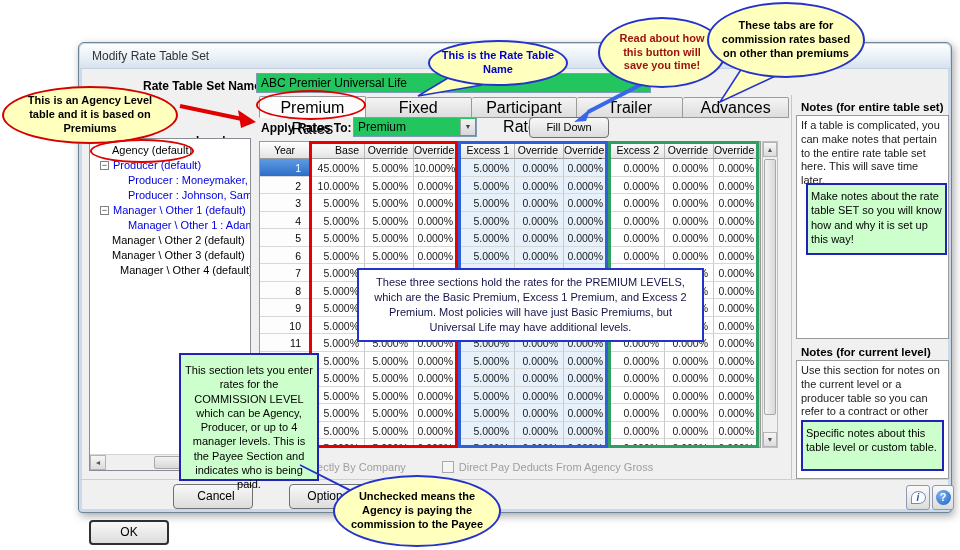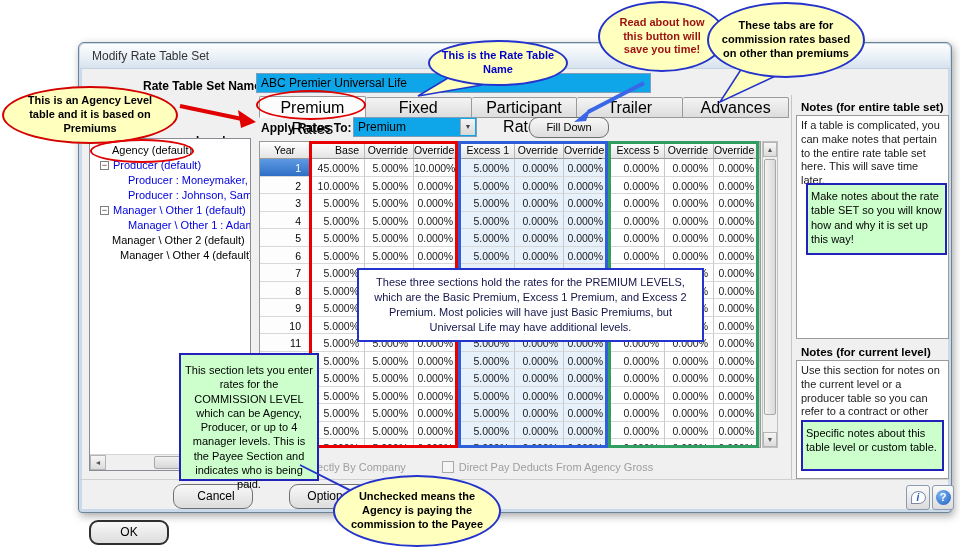--- a/index.html
+++ b/index.html
@@ -9,21 +9,21 @@
   
   .dialog { position:absolute; left:78px; top:42px; width:874px; height:471px;
     background:#f0f0f0; border:1px solid #6d8396; border-radius:6px 6px 4px 4px;
     box-shadow: inset 0 0 0 3px #cbdaeb, 2px 3px 8px rgba(0,0,0,.35); z-index:1; }
   .titlebar { position:absolute; left:1px; top:1px; right:1px; height:25px;
     background:linear-gradient(#fdfefe,#e9f0f7 55%,#d7e2ee); border-radius:5px 5px 0 0;
     border-bottom:1px solid #c3d2e2; }
   .titlebar .title { position:absolute; left:12px; top:5px; font-size:12px; color:#333; }
 
   .lbl { position:absolute; font-size:12px; font-weight:bold; color:#000; white-space:nowrap; }
-  .field { position:absolute; border:1px solid #7f9db9; background:#0ea5e9; font-size:12px; color:#000; padding:2px 4px; font-family:"Liberation Sans",sans-serif; }
+  .field { position:absolute; border:1px solid #7f9db9; background:#22c55e; font-size:12px; color:#000; padding:2px 4px; font-family:"Liberation Sans",sans-serif; }
 
   
   .listbox { position:absolute; left:10px; top:95px; width:162px; height:333px; background:#fff; border:1px solid #898c95; overflow:hidden; }
   .titem { height:14px; font-size:11px; white-space:nowrap; display:flex; align-items:center; margin-top:1px; }
   .titem.c-blue { color:#0000e0; }
   .titem.c-black { color:#000; }
   .exp { display:inline-flex; width:9px; height:9px; border:1px solid #808080; background:#fff; color:#333;
     font-size:9px; line-height:7px; justify-content:center; margin-right:4px; flex:none; }
   .hscroll { position:absolute; left:0; right:0; bottom:0; height:16px; background:#f0f0f0; border-top:1px solid #d5d5d5; display:flex; }
   .sbtn { width:16px; height:15px; background:linear-gradient(#f6f6f6,#dcdcdc); border:1px solid #b4b4b4; font-size:7px; color:#555; display:flex; align-items:center; justify-content:center; flex:none; }
@@ -56,21 +56,21 @@
   .vscroll .sbtn { width:14px; }
   .vscroll .up { position:absolute; top:0; left:0; }
   .vscroll .dn { position:absolute; bottom:0; left:0; }
 
   
   .cbrow { position:absolute; left:182px; top:418px; display:flex; gap:36px; }
   .cb { display:flex; align-items:center; font-size:11px; color:#9e9e9e; }
   .cbbox { width:12px; height:12px; border:1px solid #a9a9a9; background:#f5f5f5; margin-right:5px; font-size:10px; line-height:11px; text-align:center; color:#7f7f7f; flex:none; }
 
   
-  .btn { position:absolute; height:25px; background:linear-gradient(#f8f8f8,#dddddd); border:1px solid #707070; border-radius:9px; font-size:12px; color:#000; text-align:center; line-height:23px; }
+  .btn { position:absolute; height:25px; background:linear-gradient(#f8f8f8,#dddddd); border:1px solid #707070; border-radius:4px; font-size:12px; color:#000; text-align:center; line-height:23px; }
   .btn.default { border:2px solid #2f2f2f; line-height:21px; }
   .strip-line { position:absolute; left:1px; right:1px; top:436px; border-top:1px solid #cfcfcf; }
 
   .iconbtn { position:absolute; top:442px; width:24px; height:25px; background:linear-gradient(#fafafa,#dcdcdc); border:1px solid #8c9cb0; border-radius:3px; display:flex; align-items:center; justify-content:center; }
   .info-balloon { width:15px; height:13px; background:#fff; border:1px solid #7a8aa8; border-radius:50% 50% 50% 0; color:#1a56c4; font-size:10px; font-weight:bold; font-style:italic; text-align:center; line-height:12px; }
   .help-circle { width:15px; height:15px; border-radius:50%; background:radial-gradient(circle at 35% 30%,#7db4f0,#1d5fc4); color:#fff; font-size:11px; font-weight:bold; text-align:center; line-height:15px; }
 
   
   .vdiv { position:absolute; left:712px; top:52px; height:384px; border-left:1px solid #c6c6c6; }
   .noteshead { position:absolute; font-size:11.5px; font-weight:bold; color:#000; white-space:nowrap; }
@@ -119,20 +119,23 @@
           <div class="titem c-blue" style="padding-left: 10px;">
             <span class="exp">−</span>
             <span>Manager \ Other 1 (default)</span>
           </div>
           <div class="titem c-blue" style="padding-left: 38px;">
             <span>Manager \ Other 1 : Adams</span>
           </div>
           <div class="titem c-black" style="padding-left: 22px;">
             <span>Manager \ Other 2 (default)</span>
           </div>
+          <div class="titem c-black" style="padding-left: 22px;">
+            <span>Manager \ Other 3 (default)</span>
+          </div>
           <div class="titem c-black" style="padding-left: 30px;">
             <span>Manager \ Other 4 (default)</span>
           </div>
         </div>
       <div class="hscroll">
         <div class="sbtn">◄</div>
         <div style="flex:1; position:relative;">
             <div class="hthumb"></div>
           </div>
         <div class="sbtn">►</div>
@@ -155,21 +158,21 @@
     <div class="btn" style="left:450px; top:74px; width:80px; height:21px; line-height:19px; font-size:11px;">Fill Down</div>
 
     <div id="grid">
         <div class="th first">Year</div>
         <div class="th">Base</div>
         <div class="th">Override 1</div>
         <div class="th">Override 2</div>
         <div class="th">Excess 1</div>
         <div class="th">Override 1</div>
         <div class="th">Override 2</div>
-        <div class="th">Excess 5</div>
+        <div class="th">Excess 2</div>
         <div class="th">Override 1</div>
         <div class="th">Override 2</div>
         <div class="yc sel">1</div>
         <div class="td g1">45.000%</div>
         <div class="td g1">5.000%</div>
         <div class="td g1">10.000%</div>
         <div class="td g2">5.000%</div>
         <div class="td g2">0.000%</div>
         <div class="td g2">0.000%</div>
         <div class="td g3">0.000%</div>
@@ -386,21 +389,21 @@
     <polygon points="742,68 720,102 784,72" fill="#ffffbe" stroke="#2433cc" stroke-width="1.5"></polygon>
     <polygon points="354,492 300,465 392,512" fill="#ffffbe" stroke="#2433cc" stroke-width="1.5"></polygon>
     <line x1="180" y1="106" x2="242" y2="119" stroke="#e00000" stroke-width="4"></line>
     <polygon points="256,122 238,110 241,128" fill="#e00000"></polygon>
     <line x1="644" y1="83" x2="588" y2="112" stroke="#3a66e8" stroke-width="4"></line>
     <polygon points="574,122 586,121 591,108" fill="#3a66e8"></polygon>
   </svg>
 
   <div class="bubble redborder" style="left:2px; top:86px; width:176px; height:58px;">This is an Agency Level table and it is based on Premiums</div>
   <div class="bubble" style="left:428px; top:40px; width:140px; height:46px; color:#0000cc;">This is the Rate Table Name</div>
-  <div class="bubble" style="left:598px; top:1px; width:128px; height:71px; color:#9c1010;">Read about how this button will save you time!</div>
+  <div class="bubble" style="left:598px; top:17px; width:128px; height:71px; color:#9c1010;">Read about how this button will save you time!</div>
   <div class="bubble" style="left:707px; top:2px; width:158px; height:76px;">These tabs are for commission rates based on other than premiums</div>
   <div class="bubble" style="left:333px; top:475px; width:168px; height:72px;">Unchecked means the Agency is paying the commission to the Payee</div>
 
   <div class="redellipse" style="left:90px; top:139px; width:104px; height:24px;"></div>
   <div class="redellipse" style="left:256px; top:90px; width:110px; height:30px;"></div>
   <div class="overlaybox">These three sections hold the rates for the PREMIUM LEVELS, which are the Basic Premium, Excess 1 Premium, and Excess 2 Premium.  Most policies will have just Basic Premiums, but Universal Life may have additional levels.</div>
 
 </div>
 
 </body></html>

